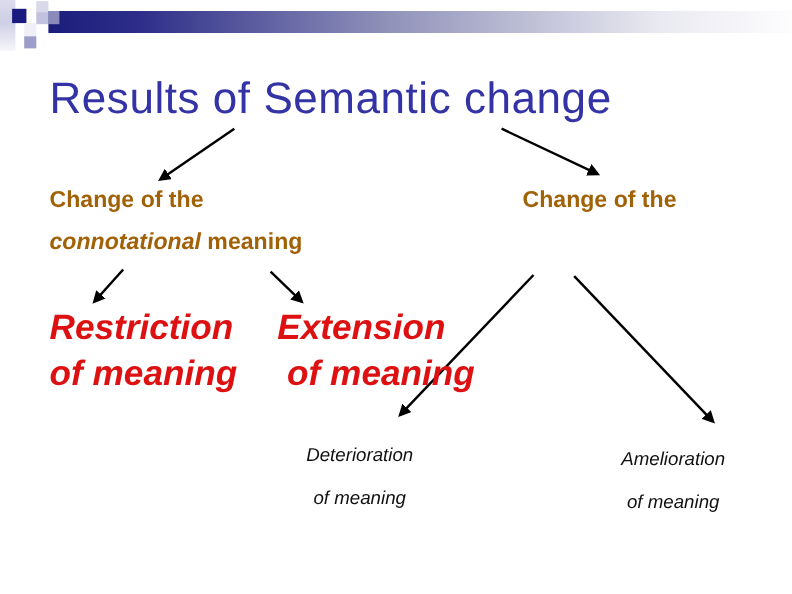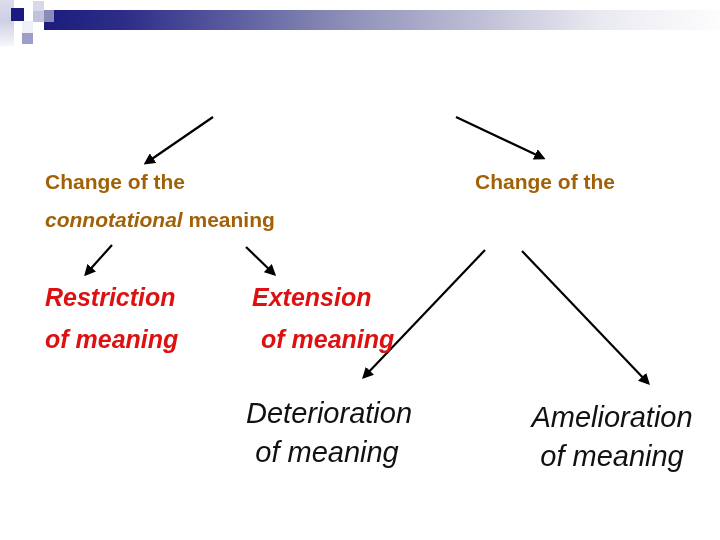--- a/index.html
+++ b/index.html
@@ -34,46 +34,47 @@
   
   svg.connectors { position:absolute; left:0; top:0; width:720px; height:540px; }
 
   
   .node { position:absolute; white-space:nowrap; }
   .lvl1 { font-size:21px; font-weight:bold; color:#a16207; line-height:38px; }
   .lvl1-left  { left:45px;  top:163px; }
   .lvl1-right { left:405px; top:163px; width:280px; text-align:center; }
   .em  { font-style:italic; }
 
-  .lvl2 { font-size:25px; font-weight:bold; font-style:italic;
+  .lvl2 { font-size:32px; font-weight:bold; font-style:italic;
           color:#dd1111; line-height:42px; }
   .lvl2-restriction { left:45px;  top:276px; }
   .lvl2-extension   { left:252px; top:276px; }
   .lvl2-extension .line2 { padding-left:9px; }
 
-  .lvl3 { font-size:29px; font-style:italic; color:#111111; line-height:39px; }
+  .lvl3 { font-size:17px; font-style:italic; color:#111111; line-height:39px; }
   .lvl3-deterioration { left:246px; top:394px; width:162px; text-align:center; }
   .lvl3-amelioration  { left:531px; top:398px; width:162px; text-align:center; }
 
   .line { display:block; }
 </style>
 </head>
 <body>
 
 <div id="slide">
 
   <div class="deco strip"></div>
   <div class="deco bar"></div>
   <div class="deco sq-navy"></div>
   <div class="deco sq-a"></div>
   <div class="deco sq-b"></div>
   <div class="deco sq-c"></div>
   <div class="deco sq-d"></div>
   <div class="deco sq-e"></div>
 
+  <div class="title">Results of Semantic change</div>
 
   <svg class="connectors" viewBox="0 0 720 540" xmlns="http://www.w3.org/2000/svg">
     <defs>
       <marker id="arr" viewBox="0 0 10 10" refX="7.5" refY="5" markerWidth="5.2" markerHeight="5.2" orient="auto">
         <path d="M0,0 L10,5 L0,10 z" fill="#000000"></path>
       </marker>
     </defs>
     <line x1="213" y1="117" x2="146" y2="163" stroke="#000" stroke-width="2.2" marker-end="url(#arr)"></line>
     <line x1="456" y1="117" x2="543" y2="158" stroke="#000" stroke-width="2.2" marker-end="url(#arr)"></line>
     <line x1="112" y1="245" x2="86" y2="274" stroke="#000" stroke-width="2.2" marker-end="url(#arr)"></line>

